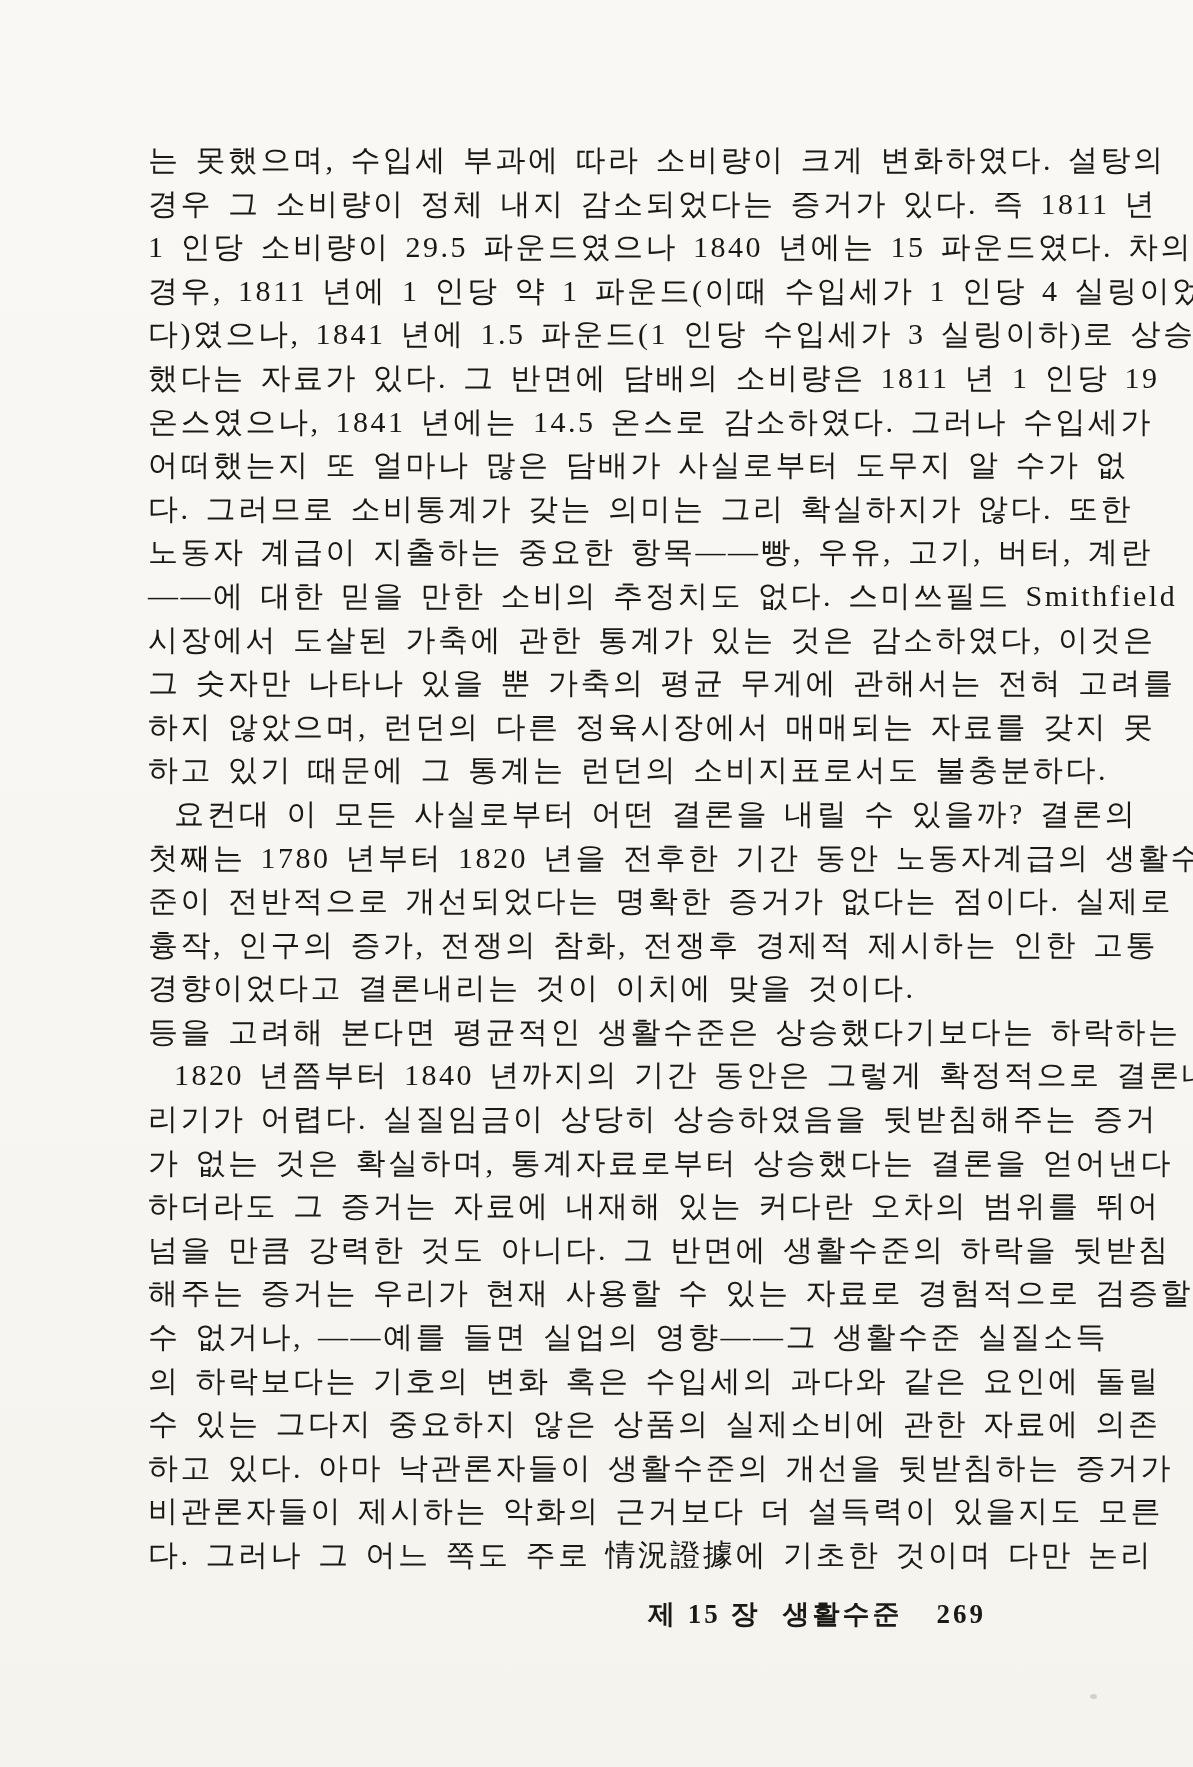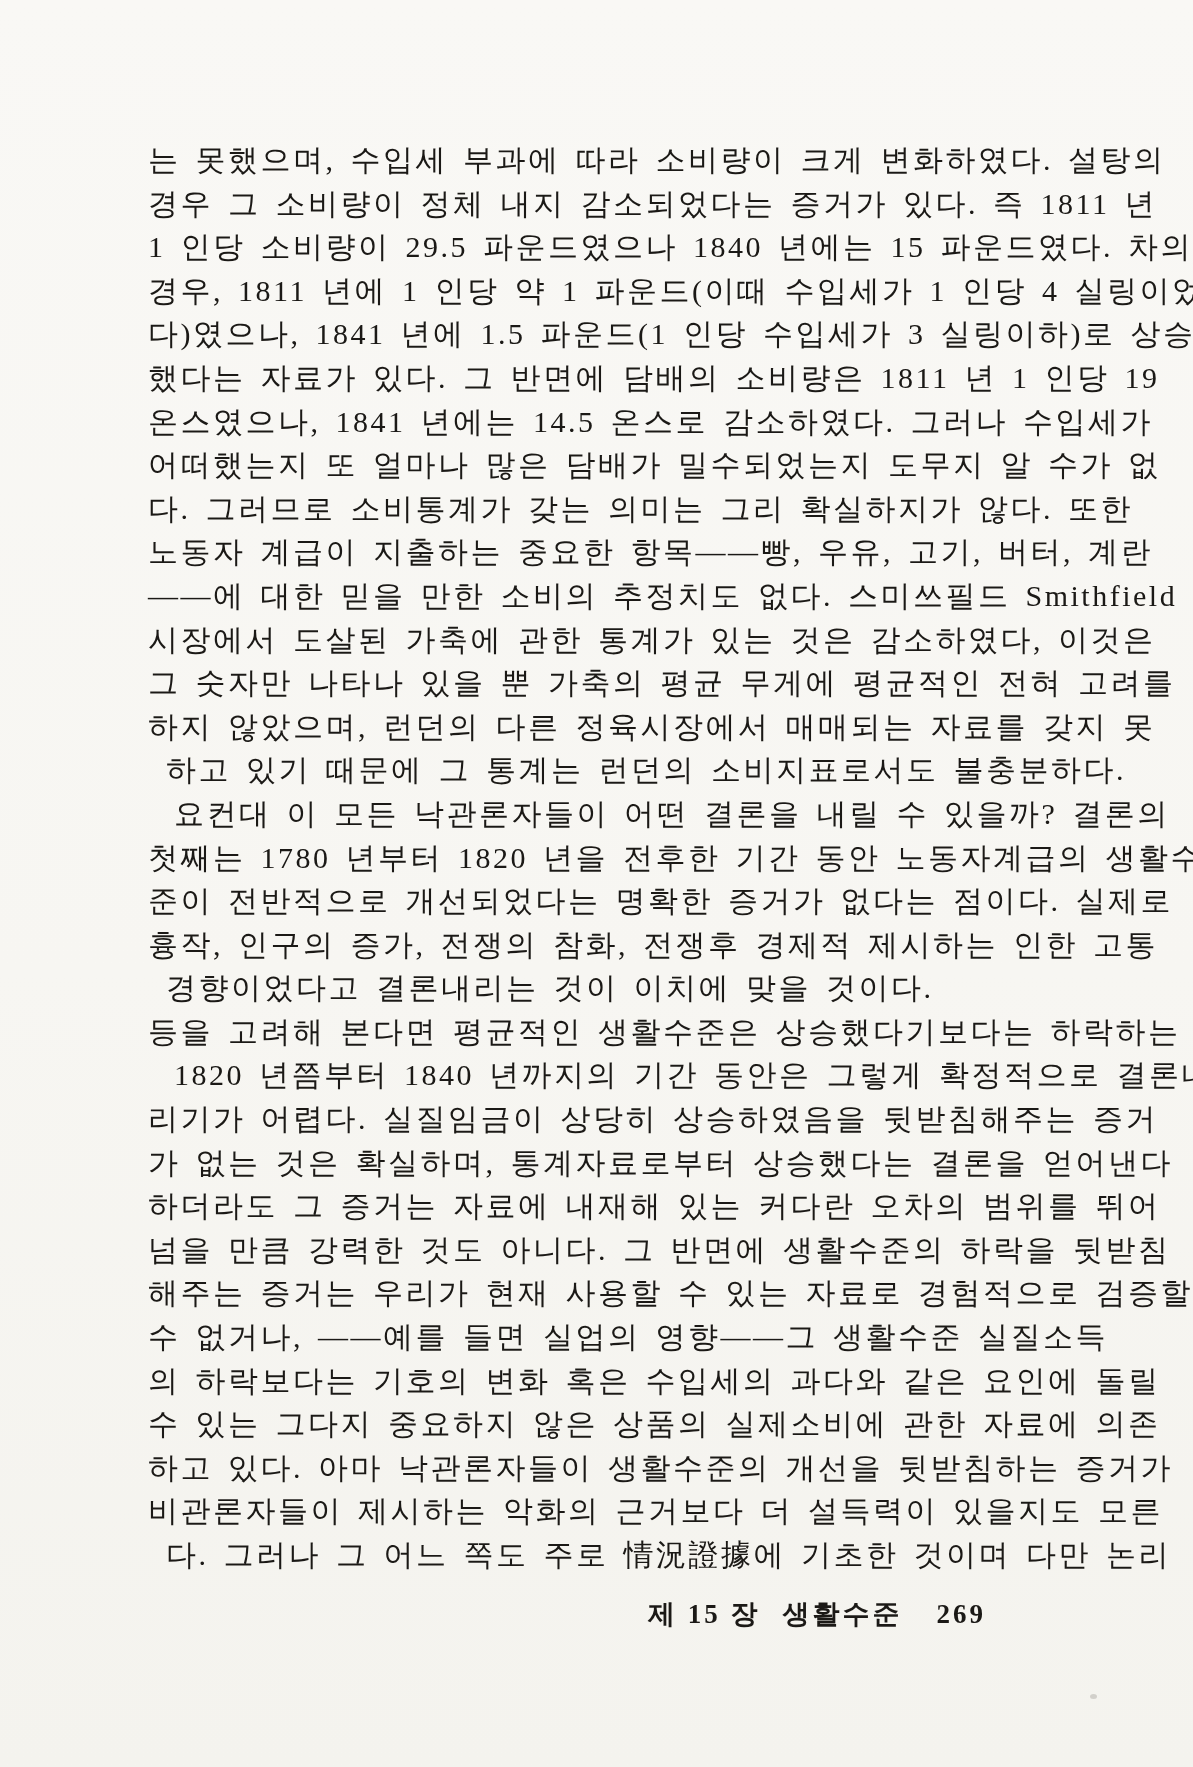--- a/index.html
+++ b/index.html
@@ -40,21 +40,20 @@
     text-align-last: justify;
     white-space: nowrap;
     overflow: visible;
   }
   .line.indent {
     padding-left: 26px;
   }
   .line.para-end {
     text-align: right;
     text-align-last: left;
-    margin-left: 18px;
   }
   .footer {
     position: absolute;
     left: 148px;
     top: 1596px;
     width: 838px;           
     text-align: right;
     font-size: 27px;
     font-weight: 700;
     color: #1b1916;
@@ -80,29 +79,29 @@
 <div class="page">
 
   <div class="text-block">
       <div class="line">는 못했으며, 수입세 부과에 따라 소비량이 크게 변화하였다. 설탕의</div>
       <div class="line">경우 그 소비량이 정체 내지 감소되었다는 증거가 있다. 즉 1811 년</div>
       <div class="line">1 인당 소비량이 29.5 파운드였으나 1840 년에는 15 파운드였다. 차의</div>
       <div class="line">경우, 1811 년에 1 인당 약 1 파운드(이때 수입세가 1 인당 4 실링이었</div>
       <div class="line">다)였으나, 1841 년에 1.5 파운드(1 인당 수입세가 3 실링이하)로 상승</div>
       <div class="line">했다는 자료가 있다. 그 반면에 담배의 소비량은 1811 년 1 인당 19</div>
       <div class="line">온스였으나, 1841 년에는 14.5 온스로 감소하였다. 그러나 수입세가</div>
-      <div class="line">어떠했는지 또 얼마나 많은 담배가 밀수되었는지 도무지 알 수가 없</div>
+      <div class="line">어떠했는지 또 얼마나 많은 담배가 사실로부터 도무지 알 수가 없</div>
       <div class="line">다. 그러므로 소비통계가 갖는 의미는 그리 확실하지가 않다. 또한</div>
       <div class="line">노동자 계급이 지출하는 중요한 항목——빵, 우유, 고기, 버터, 계란</div>
       <div class="line">——에 대한 믿을 만한 소비의 추정치도 없다. 스미쓰필드 Smithfield</div>
       <div class="line">시장에서 도살된 가축에 관한 통계가 있는 것은 감소하였다, 이것은</div>
-      <div class="line">그 숫자만 나타나 있을 뿐 가축의 평균 무게에 평균적인 전혀 고려를</div>
+      <div class="line">그 숫자만 나타나 있을 뿐 가축의 평균 무게에 관해서는 전혀 고려를</div>
       <div class="line">하지 않았으며, 런던의 다른 정육시장에서 매매되는 자료를 갖지 못</div>
       <div class="line para-end">하고 있기 때문에 그 통계는 런던의 소비지표로서도 불충분하다.</div>
-      <div class="line indent">요컨대 이 모든 낙관론자들이 어떤 결론을 내릴 수 있을까? 결론의</div>
+      <div class="line indent">요컨대 이 모든 사실로부터 어떤 결론을 내릴 수 있을까? 결론의</div>
       <div class="line">첫째는 1780 년부터 1820 년을 전후한 기간 동안 노동자계급의 생활수</div>
       <div class="line">준이 전반적으로 개선되었다는 명확한 증거가 없다는 점이다. 실제로</div>
       <div class="line">흉작, 인구의 증가, 전쟁의 참화, 전쟁후 경제적 제시하는 인한 고통</div>
       <div class="line para-end">경향이었다고 결론내리는 것이 이치에 맞을 것이다.</div>
       <div class="line">등을 고려해 본다면 평균적인 생활수준은 상승했다기보다는 하락하는</div>
       <div class="line indent">1820 년쯤부터 1840 년까지의 기간 동안은 그렇게 확정적으로 결론내</div>
       <div class="line">리기가 어렵다. 실질임금이 상당히 상승하였음을 뒷받침해주는 증거</div>
       <div class="line">가 없는 것은 확실하며, 통계자료로부터 상승했다는 결론을 얻어낸다</div>
       <div class="line">하더라도 그 증거는 자료에 내재해 있는 커다란 오차의 범위를 뛰어</div>
       <div class="line">넘을 만큼 강력한 것도 아니다. 그 반면에 생활수준의 하락을 뒷받침</div>

